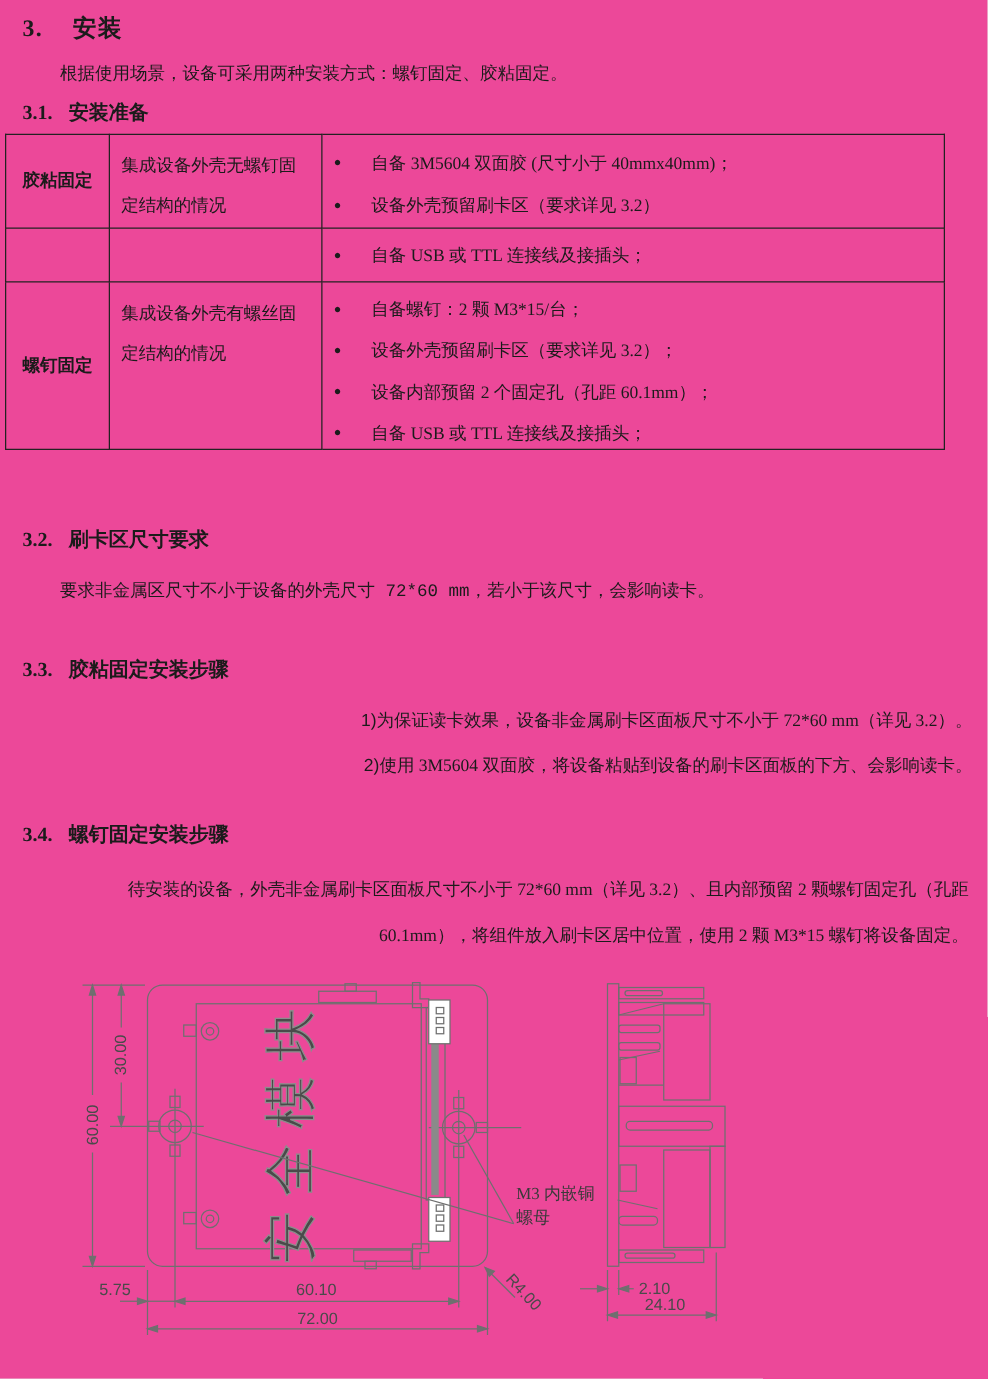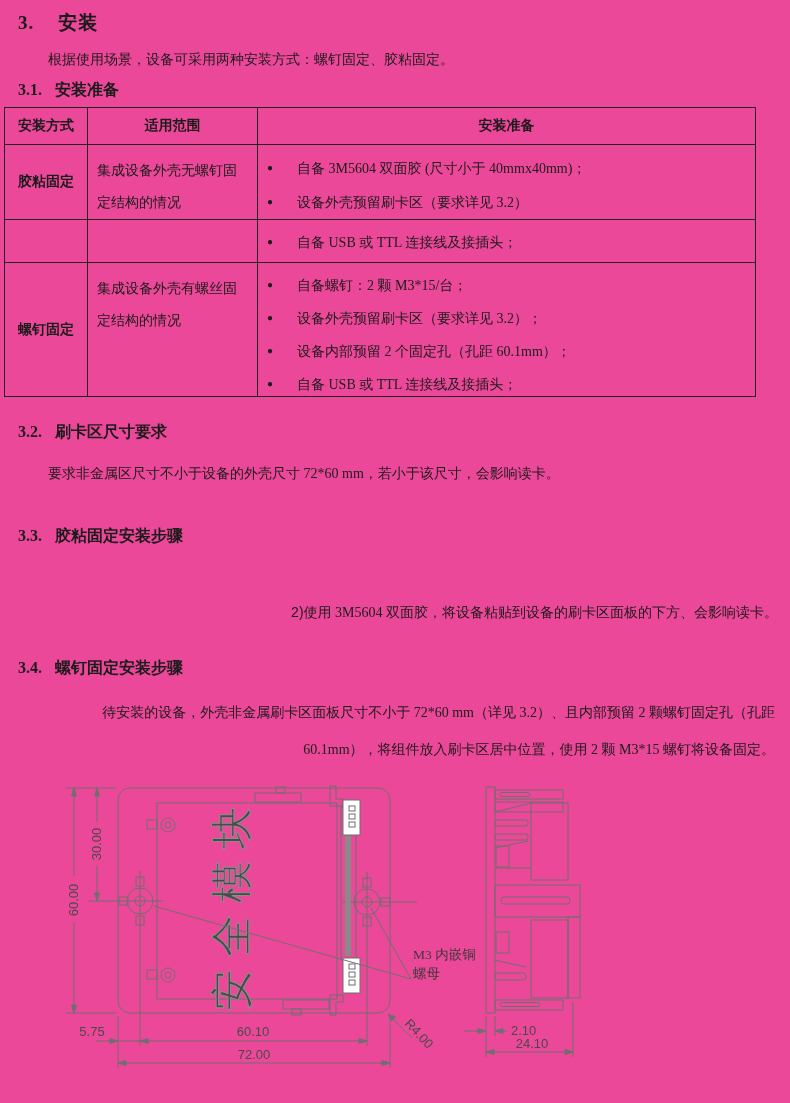--- a/index.html
+++ b/index.html
@@ -5,21 +5,21 @@
   html,body{margin:0;padding:0;background:#e8e8e8;}
   .page{position:relative;width:790px;height:1103px;background:#ec4899;margin:0 auto;
         font-family:"Liberation Serif","DejaVu Serif",serif;color:#1b1b1b;overflow:hidden;}
   .abs{position:absolute;}
   .h1{top:10px;left:18px;font-size:19px;font-weight:bold;letter-spacing:1px;}
   .h1 .num{margin-right:24px;}
   .h2{left:18px;font-size:16px;font-weight:bold;}
   .h2 .num{margin-right:13px;}
   .body-text{font-size:14px;line-height:20px;text-align:right;}
   .intro{top:50px;left:48px;}
-  .p32{top:464px;left:48px;}
+  .p32{top:464px;left:48px;font-family:Liberation Mono, monospace;}
   .p34{top:694px;left:18px;width:757px;line-height:37px;text-indent:30px;}
   .li{left:18px;width:760px;}
   .li .lnum{display:inline-block;width:34px;font-family:"Liberation Sans",sans-serif;}
   
   table.prep{position:absolute;top:107px;left:4px;border-collapse:collapse;table-layout:fixed;}
   table.prep td,table.prep th{border:1px solid #222;padding:0;font-size:14px;font-weight:normal;vertical-align:top;}
   table.prep .c1{width:82px;text-align:center;vertical-align:middle;font-weight:bold;}
   table.prep .c2{width:169px;}
   table.prep .c3{width:497px;}
   table.prep th{font-weight:bold;text-align:center;vertical-align:middle;height:36px;}
@@ -47,25 +47,20 @@
   </div>
 
   <div class="abs body-text intro">根据使用场景，设备可采用两种安装方式：螺钉固定、胶粘固定。</div>
 
   <div class="abs h2" style="top:80px;">
     <span class="num">3.1.</span><span>安装准备</span>
   </div>
 
   <table class="prep">
     <tbody>
-        <tr>
-      <th class="c1">安装方式</th>
-      <th class="c2">适用范围</th>
-      <th class="c3">安装准备</th>
-    </tr>
     <tr class="r1" style="height:64px;">
       <td class="c1">胶粘固定</td>
       <td class="c2">
         <div class="scope">
           <div>集成设备外壳无螺钉固</div>
           <div>定结构的情况</div>
         </div>
       </td>
       <td class="c3">
         <div class="bl">
@@ -118,20 +113,23 @@
   </tbody>
     </table>
 
   <div class="abs h2" style="top:422px;text-align:right;">
     <span class="num">3.2.</span><span>刷卡区尺寸要求</span>
   </div>
   <div class="abs body-text p32">要求非金属区尺寸不小于设备的外壳尺寸 72*60 mm，若小于该尺寸，会影响读卡。</div>
 
   <div class="abs h2" style="top:526px;">
     <span class="num">3.3.</span><span>胶粘固定安装步骤</span>
+  </div>
+  <div class="abs body-text li" style="top:566px;">
+    <span class="lnum">1)</span><span>为保证读卡效果，设备非金属刷卡区面板尺寸不小于 72*60 mm（详见 3.2）。</span>
   </div>
   <div class="abs body-text li" style="top:602px;">
     <span class="lnum">2)</span><span>使用 3M5604 双面胶，将设备粘贴到设备的刷卡区面板的下方、会影响读卡。</span>
   </div>
 
   <div class="abs h2" style="top:658px;">
     <span class="num">3.4.</span><span>螺钉固定安装步骤</span>
   </div>
   <div class="abs body-text p34">待安装的设备，外壳非金属刷卡区面板尺寸不小于 72*60 mm（详见 3.2）、且内部预留 2 颗螺钉固定孔（孔距 60.1mm），将组件放入刷卡区居中位置，使用 2 颗 M3*15 螺钉将设备固定。</div>
 

